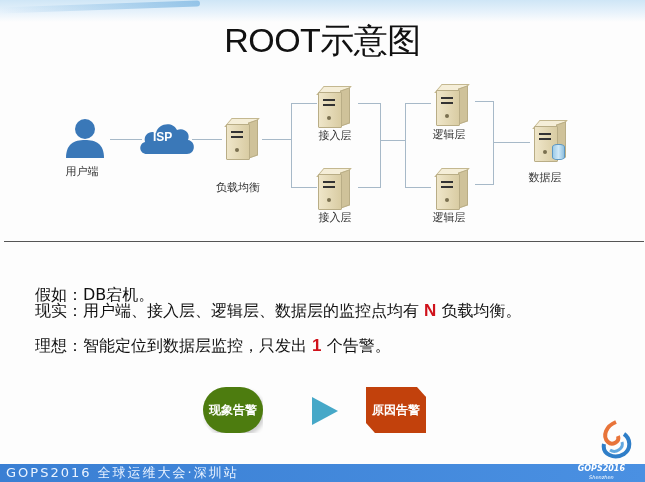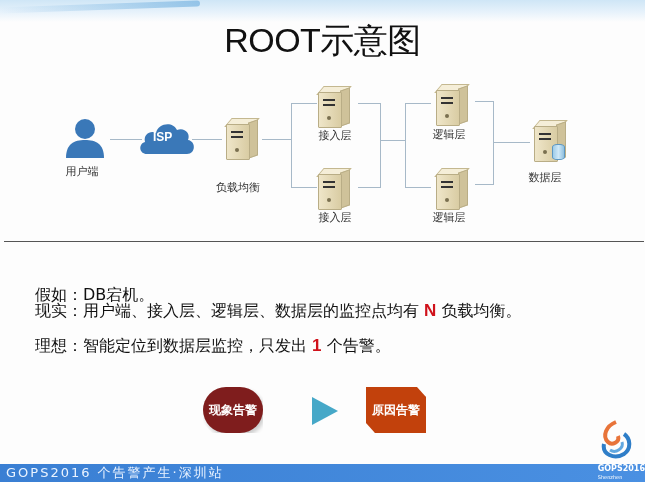--- a/index.html
+++ b/index.html
@@ -22,27 +22,27 @@
   .server .dot { position:absolute; left:8px; top:23px; width:4px; height:4px; border-radius:50%; background:#7a7050; }
 
   .db-cyl { position:absolute; width:11px; height:14px; background:linear-gradient(90deg,#9ecbe8,#cfe8f7,#8fc0e0); border:1px solid #5d97c2; border-radius:5px/3px; }
 
   .separator { position:absolute; left:4px; top:241px; width:640px; height:1px; background:#555; }
 
   .text-line { position:absolute; left:35px; font-size:16px; color:#111; white-space:nowrap; }
   .text-line .red { color:#d0121b; font-weight:bold; font-family:"Liberation Sans", sans-serif; font-size:17px; }
 
   .flow-box { position:absolute; width:60px; height:46px; display:flex; align-items:center; justify-content:center; color:#fff; font-weight:bold; font-size:12px; box-shadow:2px 3px 4px rgba(0,0,0,0.2); }
-  .flow-red { background:#7f1d1d; clip-path:polygon(0 0,85% 0,100% 22%,100% 100%,15% 100%,0 78%);border-radius:23px; }
+  .flow-red { background:#4d7c0f; clip-path:polygon(0 0,85% 0,100% 22%,100% 100%,15% 100%,0 78%);border-radius:23px; }
   .flow-green { background:#c2410c; clip-path:polygon(0 0,85% 0,100% 22%,100% 100%,15% 100%,0 78%); }
   .flow-arrow { position:absolute; width:0; height:0; border-top:14px solid transparent; border-bottom:14px solid transparent; border-left:26px solid #46a8c8; }
 
   .footer { position:absolute; left:0; top:464px; width:645px; height:18px; background:linear-gradient(90deg,#3a7fd3,#4a90e2); }
   .footer-text { position:absolute; left:6px; top:0; line-height:18px; color:#eaf3ff; font-size:13px; letter-spacing:2px; white-space:nowrap; }
-  .footer-logo-text { position:absolute; right:0; top:0; color:#fff; font-size:8px; line-height:9px; font-weight:bold; }
+  .footer-logo-text { position:absolute; right:20px; top:0; color:#fff; font-size:8px; line-height:9px; text-align:center; font-weight:bold;font-style:italic; }
   .footer-logo-text .sub { font-size:5px; font-weight:normal; display:block; }
   .logo-mark { position:absolute; left:596px; top:420px; width:40px; height:40px; }
 </style>
 </head>
 <body>
 
 <div class="top-swoosh"></div>
 <div class="title">ROOT示意图</div>
 
 <div>
@@ -163,18 +163,18 @@
 <div class="flow-arrow" style="left:312px;top:397px;"></div>
 <div class="flow-box flow-green" style="left:366px;top:387px;">原因告警</div>
 
 <svg class="logo-mark" viewBox="0 0 40 40">
   <path d="M20 2 C10 6 6 16 12 22 C16 26 24 22 22 16" fill="none" stroke="#e8743a" stroke-width="4"></path>
   <path d="M8 24 C6 34 18 40 28 34 C36 28 34 18 28 14" fill="none" stroke="#2f7ec8" stroke-width="4"></path>
   <path d="M14 30 C20 34 28 28 26 22" fill="none" stroke="#62a8e0" stroke-width="3"></path>
 </svg>
 
 <div class="footer">
-  <div class="footer-text">GOPS2016 个告警产生·深圳站</div>
+  <div class="footer-text">GOPS2016 全球运维大会·深圳站</div>
   <div class="footer-logo-text">
     <span>GOPS2016</span>
     <span class="sub">Shenzhen</span>
   </div>
 </div>
 
 </body></html>

